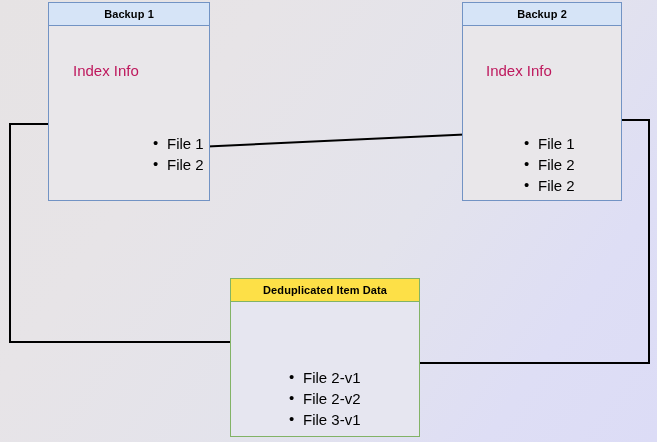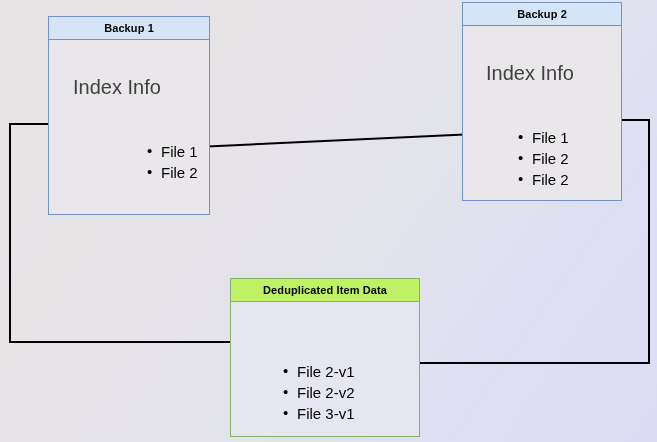--- a/index.html
+++ b/index.html
@@ -39,36 +39,36 @@
     line-height: 22px;
     text-align: center;
     font-size: 11px;
     font-weight: bold;
     color: #000000;
     background: #d6e4f7;
     border-bottom: 1px solid #7293c4;
     letter-spacing: 0.1px;
   }
   .box.green .box-header {
-    background: #bef264;
+    background: #fde047;
     border-bottom: 1px solid #82b366;
   }
   .box-body {
     position: relative;
     height: calc(100% - 23px);
   }
   .index-title {
     position: absolute;
-    font-size: 20px;
-    color: #404040;
+    font-size: 15px;
+    color: #be185d;
     white-space: nowrap;
   }
   .file-list {
     position: absolute;
-    margin: 8px;
+    margin: 14px;
     padding: 0;
     list-style: none;
   }
   .file-list li {
     font-size: 15px;
     color: #000000;
     line-height: 21px;
     white-space: nowrap;
     position: relative;
     padding-left: 16px;
@@ -103,21 +103,21 @@
       </marker>
     </defs>
 
     <path d="M95,124 L10,124 L10,342 L262,342" fill="none" stroke="#000000" stroke-width="2" marker-end="url(#arrowFilled)"></path>
 
     <path d="M570,120 L649,120 L649,363 L378,363" fill="none" stroke="#000000" stroke-width="2" marker-end="url(#arrowFilled)"></path>
 
     <path d="M497,133 L175,148" fill="none" stroke="#000000" stroke-width="2" marker-end="url(#arrowFilled)"></path>
   </svg>
 
-  <div class="box" style="left:48px; top:16px; width:162px; height:199px;">
+  <div class="box" style="left:48px; top:2px; width:162px; height:199px;">
     <div class="box-header">Backup 1</div>
     <div class="box-body">
       <div class="index-title" style="left:24px; top:36px;">Index Info</div>
       <ul class="file-list" style="left:88px; top:93px;">
         <li>File 1</li>
         <li>File 2</li>
       </ul>
     </div>
   </div>
 

